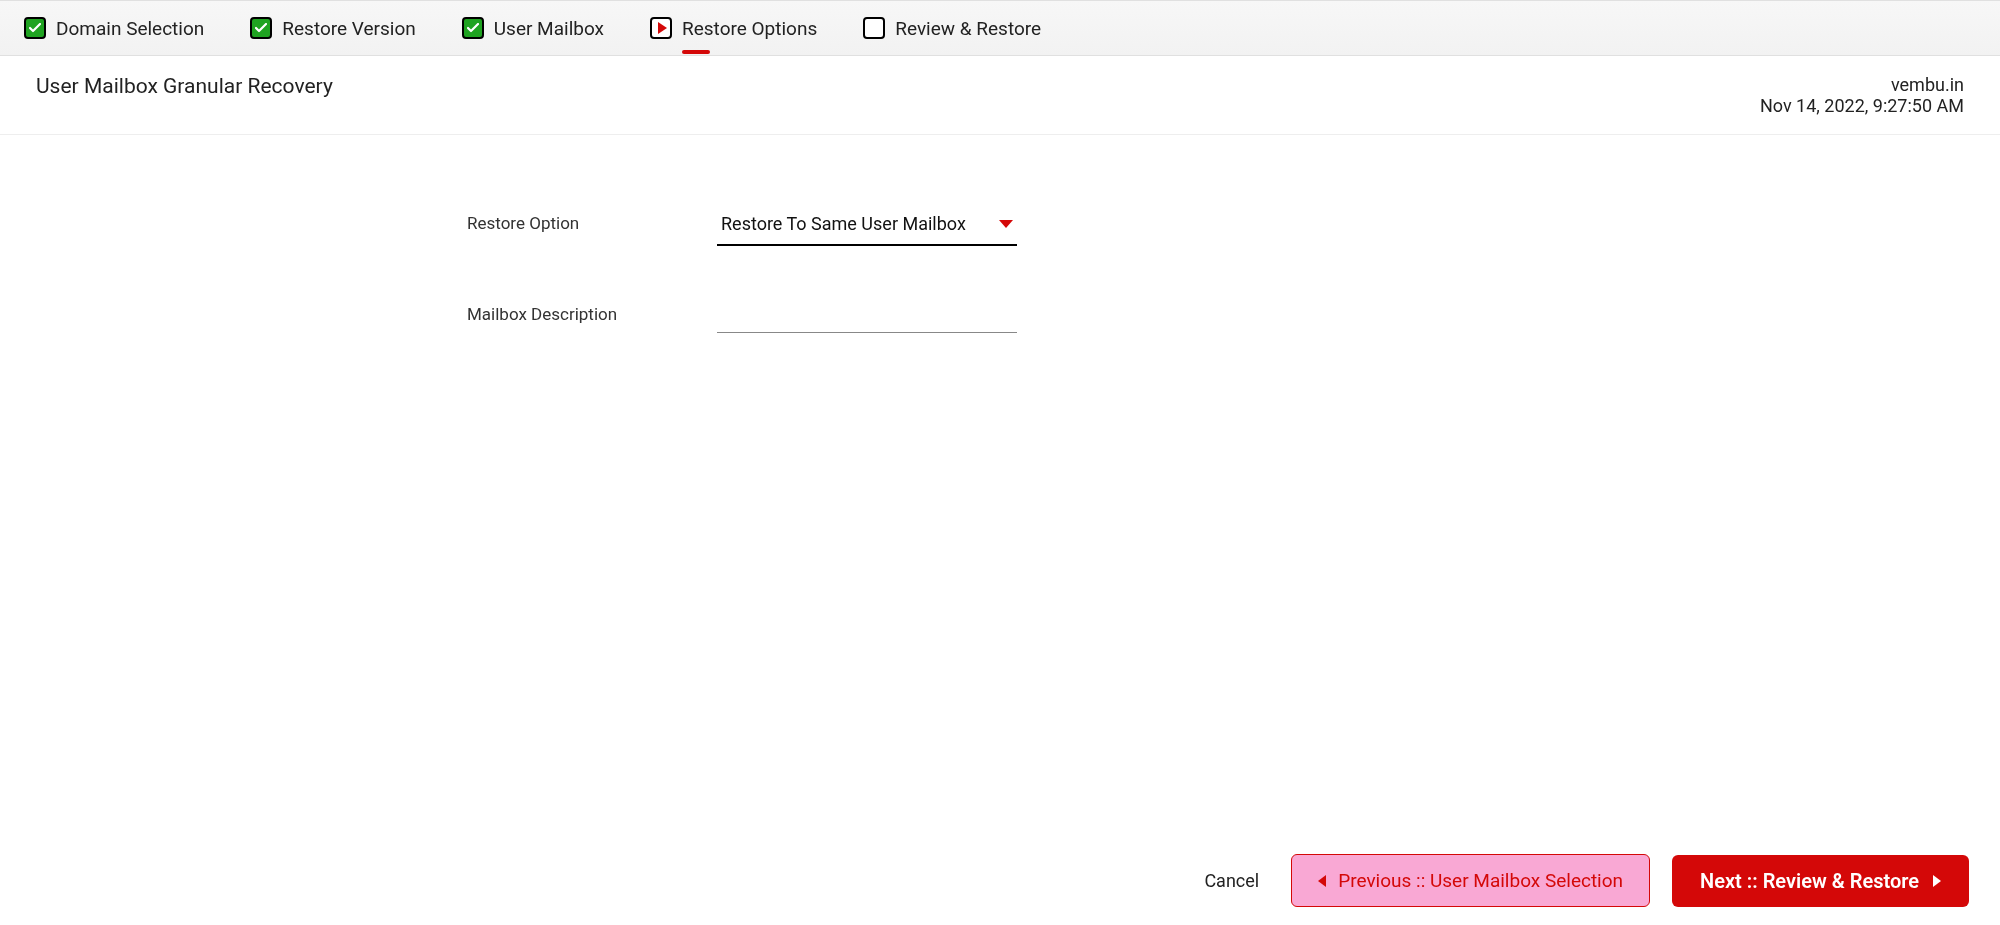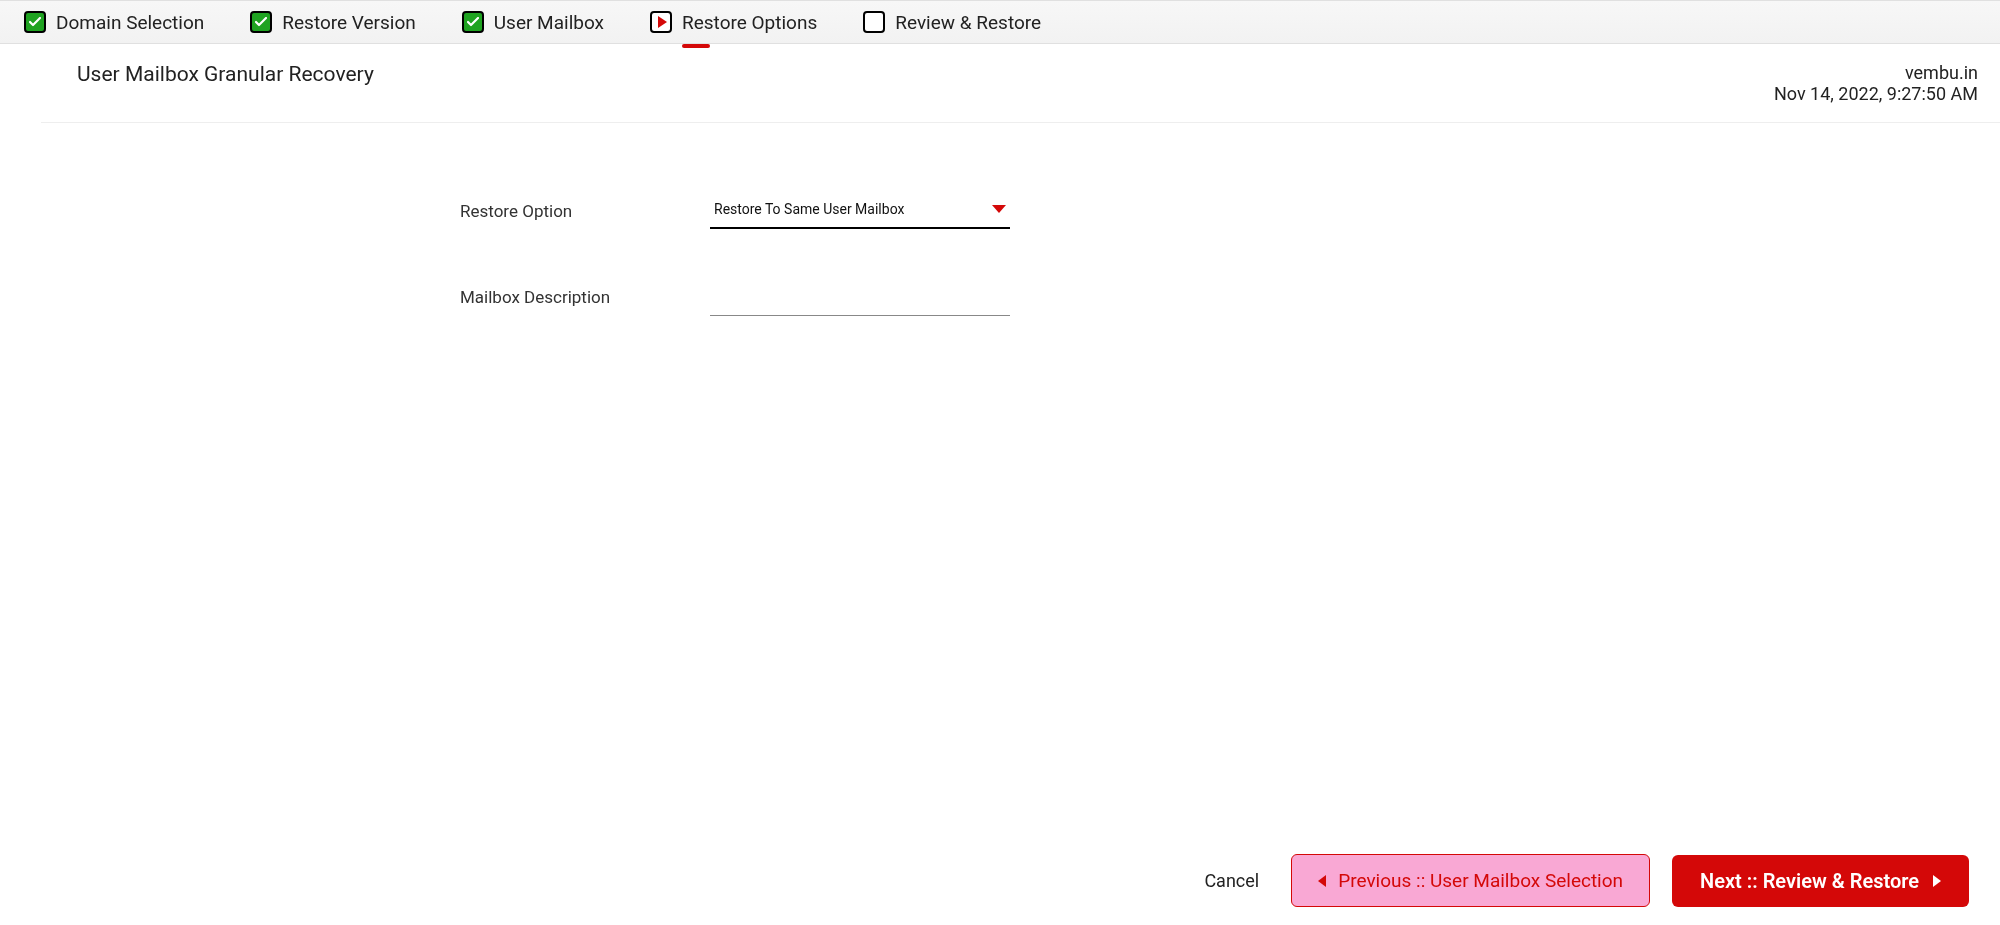--- a/index.html
+++ b/index.html
@@ -8,21 +8,21 @@
     padding: 0;
     font-family: -apple-system, BlinkMacSystemFont, "Segoe UI", Roboto, "Helvetica Neue", Arial, sans-serif;
   }
   body {
     background: #fff;
     width: 2000px;
     height: 925px;
     position: relative;
   }
   .wizard-bar {
-    height: 44px;
+    height: 56px;
     background: linear-gradient(to bottom, #f7f7f7, #f2f2f2);
     border-top: 1px solid #e0e0e0;
     border-bottom: 1px solid #e0e0e0;
     display: flex;
     align-items: center;
     padding-left: 24px;
     position: relative;
   }
   .step {
     display: flex;
@@ -88,36 +88,36 @@
     display: flex;
     align-items: center;
     justify-content: center;
     font-size: 17px;
     color: #333;
   }
   .subheader {
     display: flex;
     justify-content: space-between;
     align-items: flex-start;
-    padding: 18px 22px 18px 36px;
+    padding: 18px 36px 18px 36px;
     border-bottom: 1px solid #eee;
-    margin-left: 41px;
   }
   .subheader .title {
     font-size: 21px;
     color: #222;
   }
   .subheader .meta {
     text-align: right;
     font-size: 18px;
     color: #222;
   }
   .form-area {
     padding-top: 70px;
     padding-left: 460px;
+    margin-left: 7px;
   }
   .form-row {
     display: flex;
     align-items: flex-start;
     margin-bottom: 50px;
   }
   .form-row .lbl {
     width: 250px;
     font-size: 17px;
     color: #333;
@@ -127,21 +127,21 @@
     position: relative;
     width: 300px;
     border-bottom: 2px solid #000;
     padding: 8px 4px 10px 4px;
     cursor: pointer;
     display: flex;
     align-items: center;
     justify-content: space-between;
   }
   .select-wrap .value {
-    font-size: 14px;
+    font-size: 18px;
     color: #111;
   }
   .select-caret {
     width: 0;
     height: 0;
     border-left: 7px solid transparent;
     border-right: 7px solid transparent;
     border-top: 8px solid #d40808;
   }
   .text-input {

